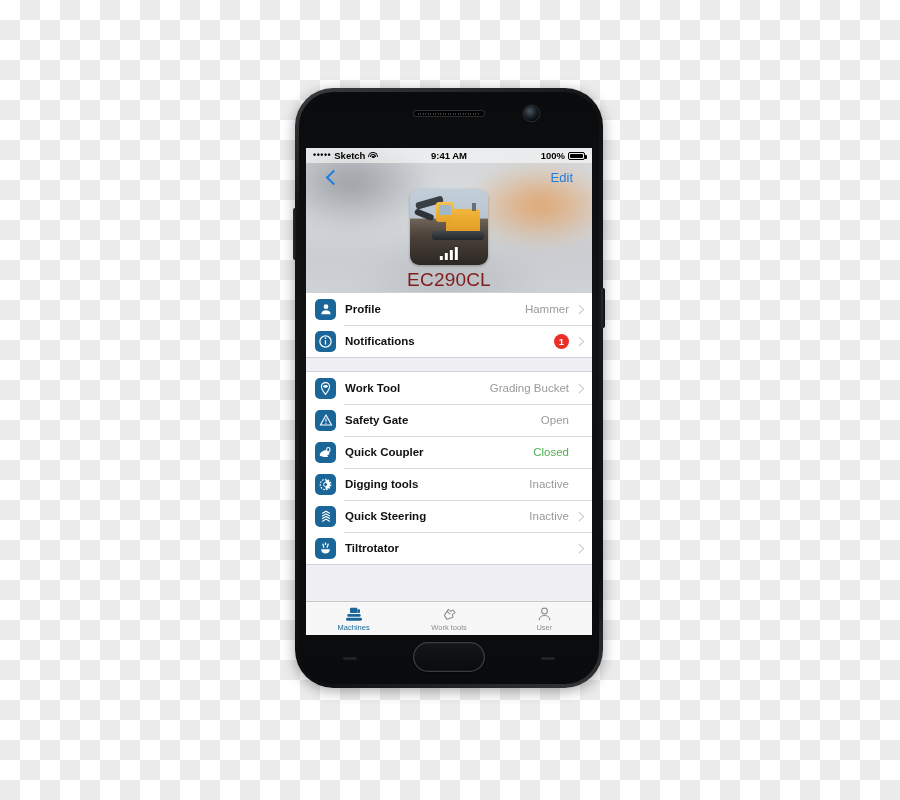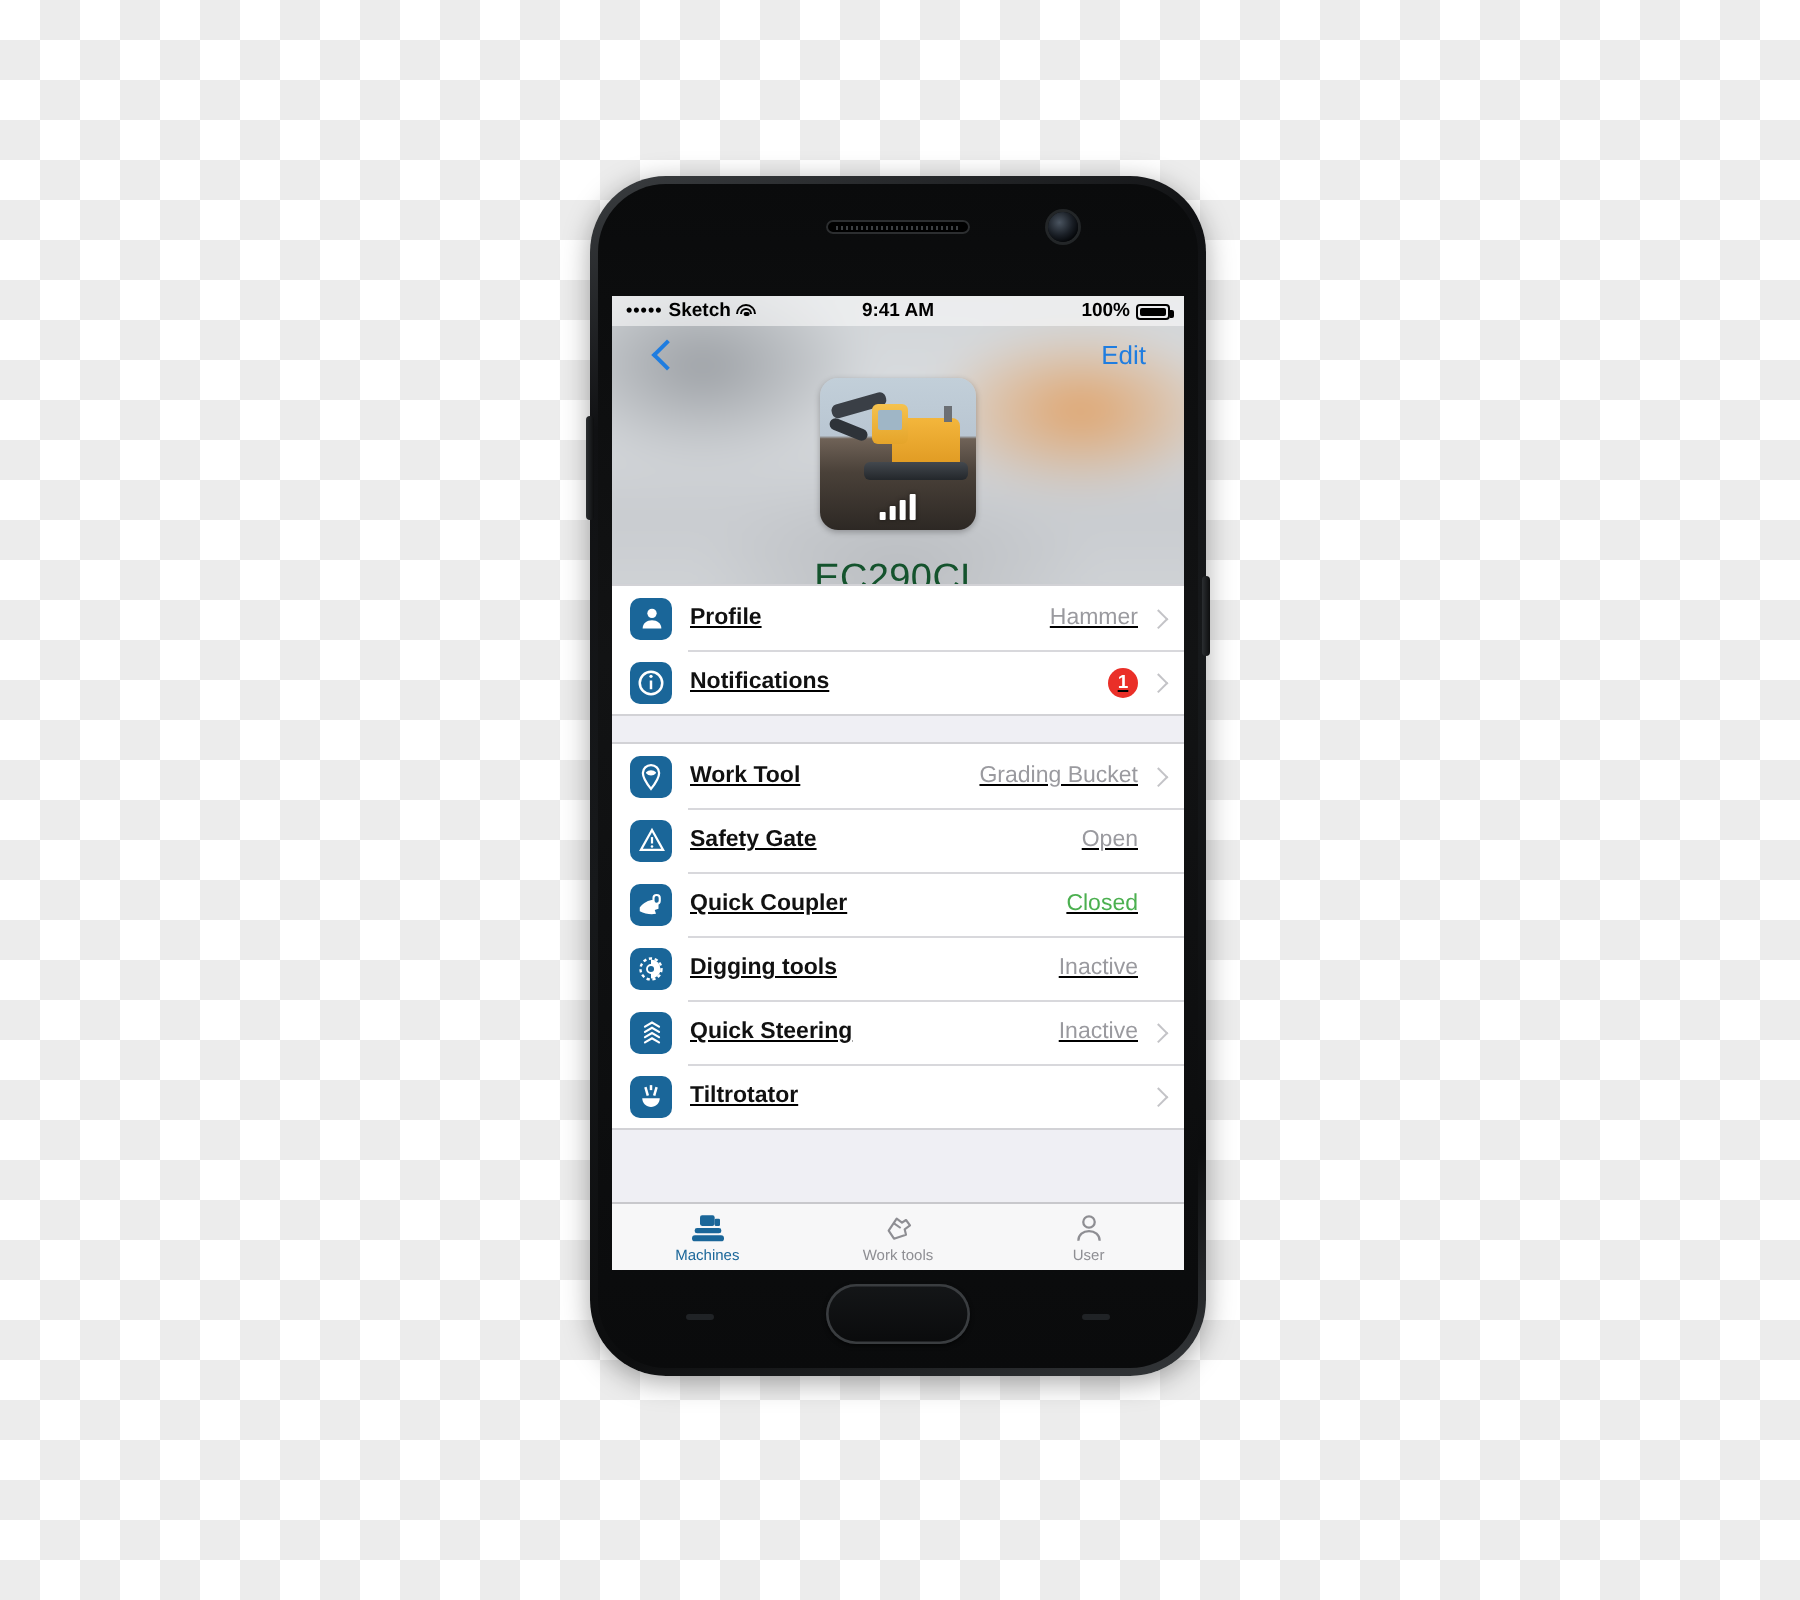--- a/index.html
+++ b/index.html
@@ -136,25 +136,25 @@
   .exc-track{ position:absolute; left:22px; top:42px; width:52px; height:9px; border-radius:3px;
      background:linear-gradient(180deg,#43484e,#23272b); }
   .exc-stack{ position:absolute; left:62px; top:14px; width:4px; height:8px; background:#6b6f74; }
   .signal{ position:absolute; left:50%; transform:translateX(-50%); bottom:5px; display:flex; align-items:flex-end; gap:1.6px; }
   .signal i{ width:3.4px; background:#fff; border-radius:.5px; box-shadow:0 0 2px rgba(0,0,0,.5); }
   .signal i:nth-child(1){ height:4px; }
   .signal i:nth-child(2){ height:7px; }
   .signal i:nth-child(3){ height:10px; }
   .signal i:nth-child(4){ height:13px; }
 
-  .machine-name{ font-size:19px; color:#14532d; margin-top:14px; letter-spacing:.2px; }
+  .machine-name{ font-size:19px; color:#7f1d1d; margin-top:4px; letter-spacing:.2px; }
 
   
   .list-scroll{ background:#efeff4; height:calc(100% - 144px - 0px); overflow:hidden; position:relative; }
-  .group{ background:#7dd3fc; border-top:.6px solid #d2d2d6; border-bottom:.6px solid #d2d2d6;text-decoration:underline; }
+  .group{ background:#7dd3fc; border-top:.6px solid #d2d2d6; border-bottom:.6px solid #d2d2d6; }
   .gap{ height:13px; }
   .row{
     display:flex; align-items:center; height:32px; padding:0 8px 0 9px; background:#fff; position:relative;
   }
   .row + .row::before{
     content:""; position:absolute; left:38px; right:0; top:0; height:.6px; background:#d8d8dc;
   }
   .ico{
     width:21px; height:21px; border-radius:5px; background:#1a6699; flex:none;
     display:flex; align-items:center; justify-content:center; position:relative;

